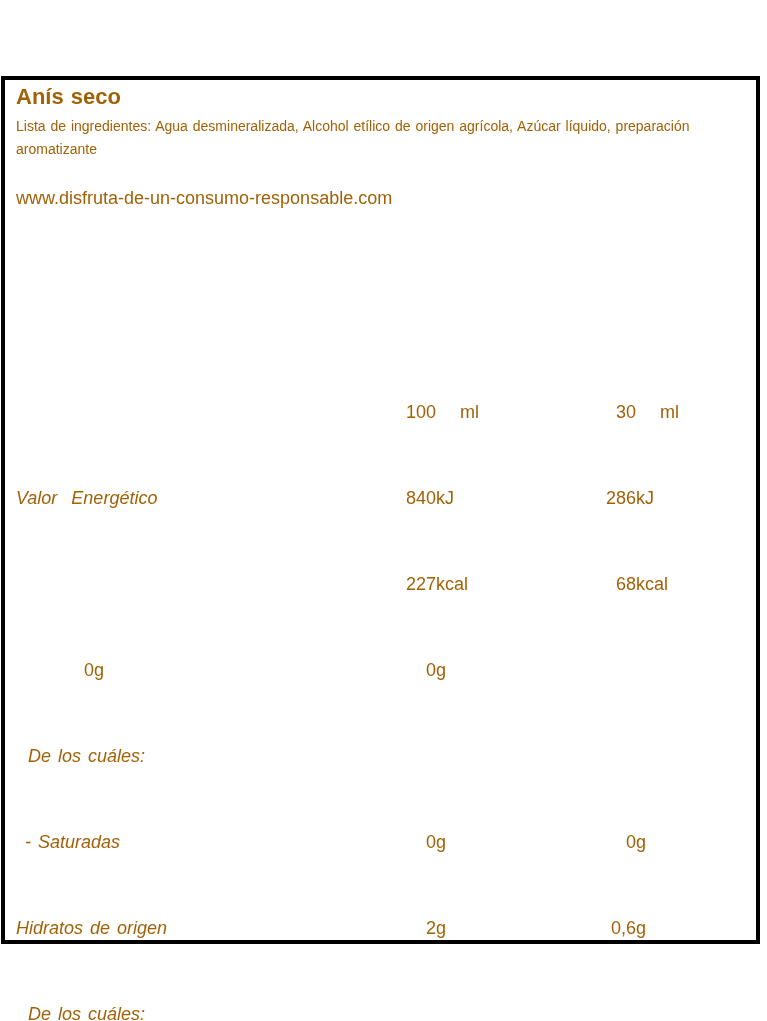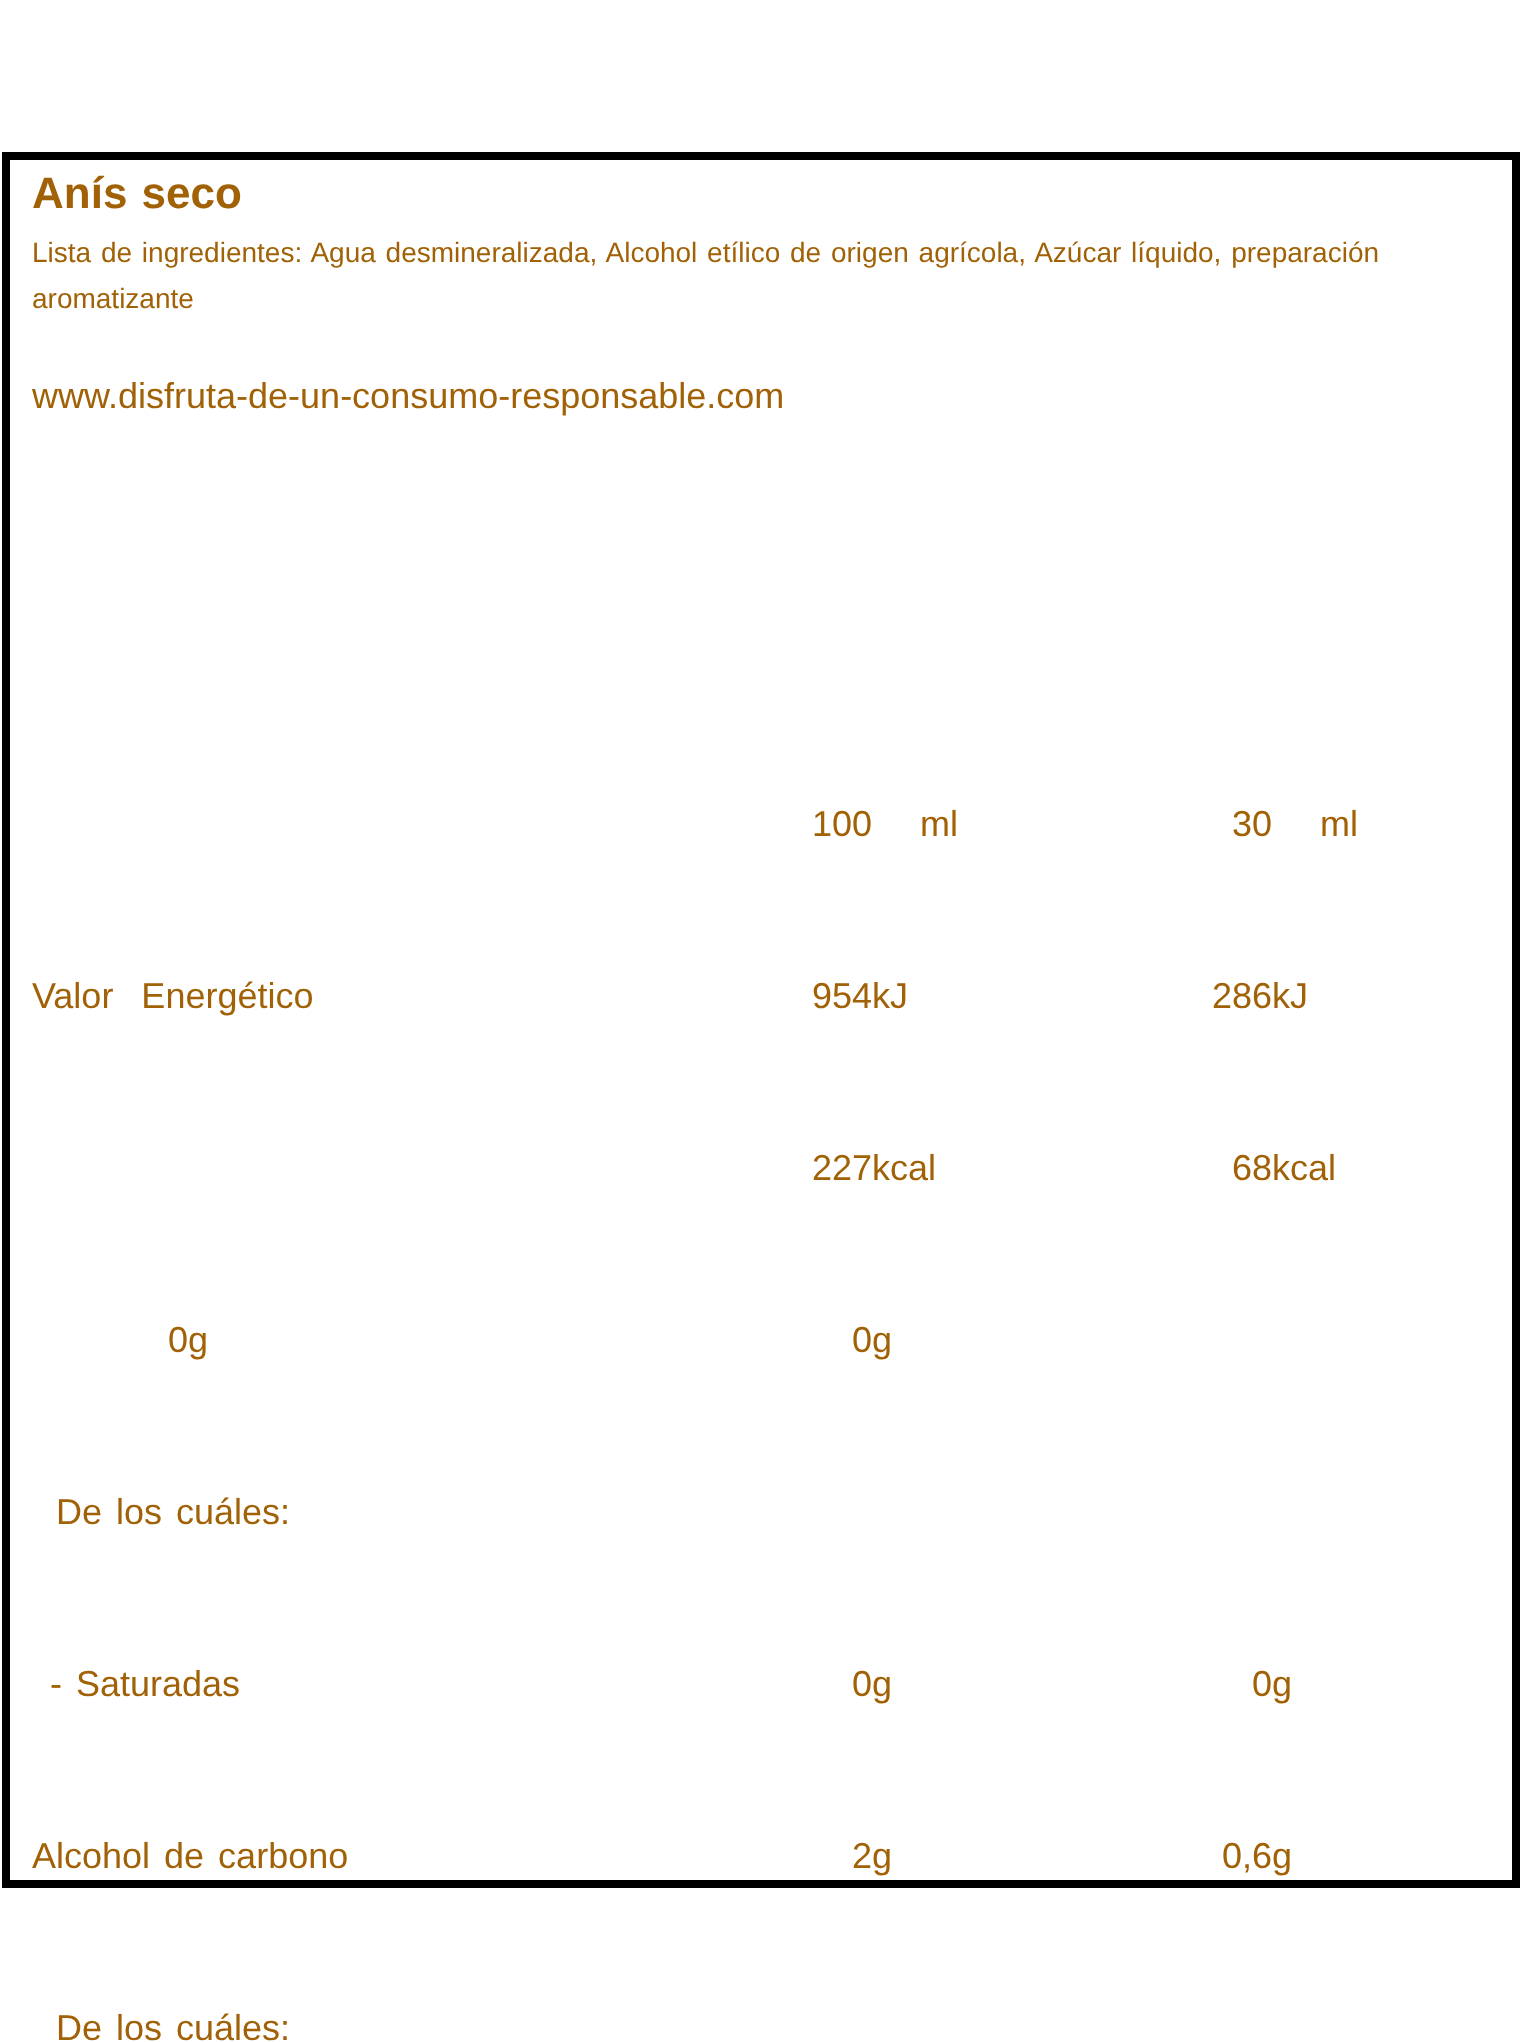--- a/index.html
+++ b/index.html
@@ -43,21 +43,21 @@
     line-height: 23px;
   }
   
   .nutri { margin-top: 128px; font-size: 18px; }
   .nutri-row {
     display: grid;
     grid-template-columns: 342px 200px 193px;
     line-height: 23px;
     height: 23px;
   }
-  .nutri-label { word-spacing: 2px; }
+  .nutri-label { word-spacing: 2px; font-style: italic; }
   .ind-a { padding-left: 12px; }
   .ind-b { padding-left: 9px; }
   .val { display: flex; align-items: baseline; }
   .num { display: inline-block; width: 78px; text-align: right; }
   .unit { display: inline-block; }
   .hdr .num { padding-right: 8px; box-sizing: content-box; }
   .hdr .unit { margin-left: 16px; }
 </style>
 </head>
 <body>
@@ -74,21 +74,21 @@
     <div class="nutri">
 
       <div class="nutri-row hdr">
         <span class="nutri-label"></span>
         <span class="val"><span class="num">100</span><span class="unit">ml</span></span>
         <span class="val"><span class="num">30</span><span class="unit">ml</span></span>
       </div>
 
       <div class="nutri-row">
         <span class="nutri-label">Valor  Energético</span>
-        <span class="val"><span class="num">954</span><span class="unit">kJ</span></span>
+        <span class="val"><span class="num">840</span><span class="unit">kJ</span></span>
         <span class="val"><span class="num">286</span><span class="unit">kJ</span></span>
       </div>
 
       <div class="nutri-row">
         <span class="nutri-label"></span>
         <span class="val"><span class="num">227</span><span class="unit">kcal</span></span>
         <span class="val"><span class="num">68</span><span class="unit">kcal</span></span>
       </div>
 
       <div class="nutri-row">
@@ -102,21 +102,21 @@
         <span class="val"></span>
       </div>
 
       <div class="nutri-row">
         <span class="nutri-label ind-b">- Saturadas</span>
         <span class="val"><span class="num">0</span><span class="unit">g</span></span>
         <span class="val"><span class="num">0</span><span class="unit">g</span></span>
       </div>
 
       <div class="nutri-row">
-        <span class="nutri-label">Alcohol de carbono</span>
+        <span class="nutri-label">Hidratos de origen</span>
         <span class="val"><span class="num">2</span><span class="unit">g</span></span>
         <span class="val"><span class="num">0,6</span><span class="unit">g</span></span>
       </div>
 
       <div class="nutri-row">
         <span class="nutri-label ind-a">De los cuáles:</span>
         <span class="val"></span>
         <span class="val"></span>
       </div>
 

